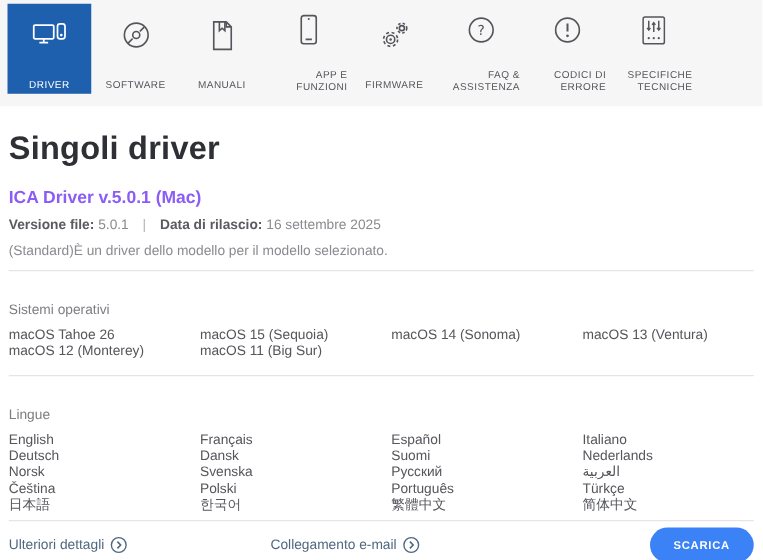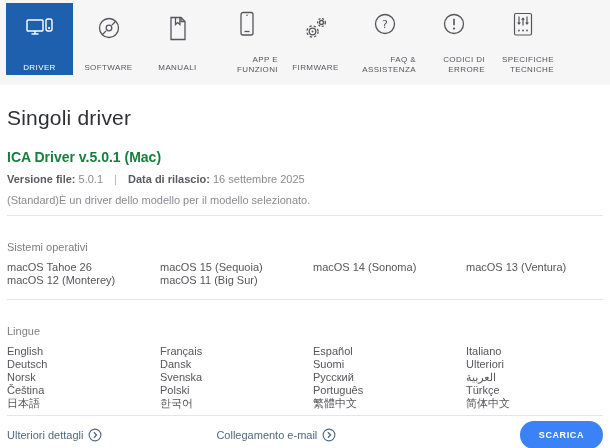--- a/index.html
+++ b/index.html
@@ -34,26 +34,26 @@
   .tab-icon .filldot { fill: currentColor; stroke: none; }
   .tab-icon text { fill: currentColor; stroke: none; font-family: "DejaVu Sans", sans-serif; }
   .tab-label {
     font-size: 8px; line-height: 10px; letter-spacing: .4px;
     text-align: right; margin-top: 17px; padding: 0 2px;
   }
 
   
   main { padding: 21px 7px 0 7px; }
   h1 {
-    margin: 0; font-size: 21px; line-height: 24px;
-    font-weight: 400; color: #2f3036; letter-spacing: .2px;
+    margin: 0; font-size: 26px; line-height: 24px;
+    font-weight: 700; color: #2f3036; letter-spacing: .2px;
   }
   .driver-name {
     display: inline-block; margin-top: 19px;
-    color: #15803d; font-weight: 700; font-size: 14px;
+    color: #8b5cf6; font-weight: 700; font-size: 14px;
     text-decoration: none; cursor: pointer;
   }
   .meta { margin-top: 7px; font-size: 11px; color: #55565b; }
   .meta .lbl { font-weight: 700; color: #5a5b60; margin-top: 15px; }
   .meta .val { color: #8a8b90; }
   .meta .sep { color: #b3b3b6; margin: 0 8px; }
   .desc { margin: 9px 0 0 0; font-size: 11px; color: #8a8b90; }
 
   hr { border: 0; border-top: 1px solid #e5e5e6; margin: 0; }
   .hr1 { margin-top: 9px; }
@@ -241,21 +241,21 @@
       <span class="grid-item">Español</span>
 
       <span class="grid-item">Italiano</span>
 
       <span class="grid-item">Deutsch</span>
 
       <span class="grid-item">Dansk</span>
 
       <span class="grid-item">Suomi</span>
 
-      <span class="grid-item">Ulteriori</span>
+      <span class="grid-item">Nederlands</span>
 
       <span class="grid-item">Norsk</span>
 
       <span class="grid-item">Svenska</span>
 
       <span class="grid-item">Русский</span>
 
       <span class="grid-item">العربية</span>
 
       <span class="grid-item">Čeština</span>

